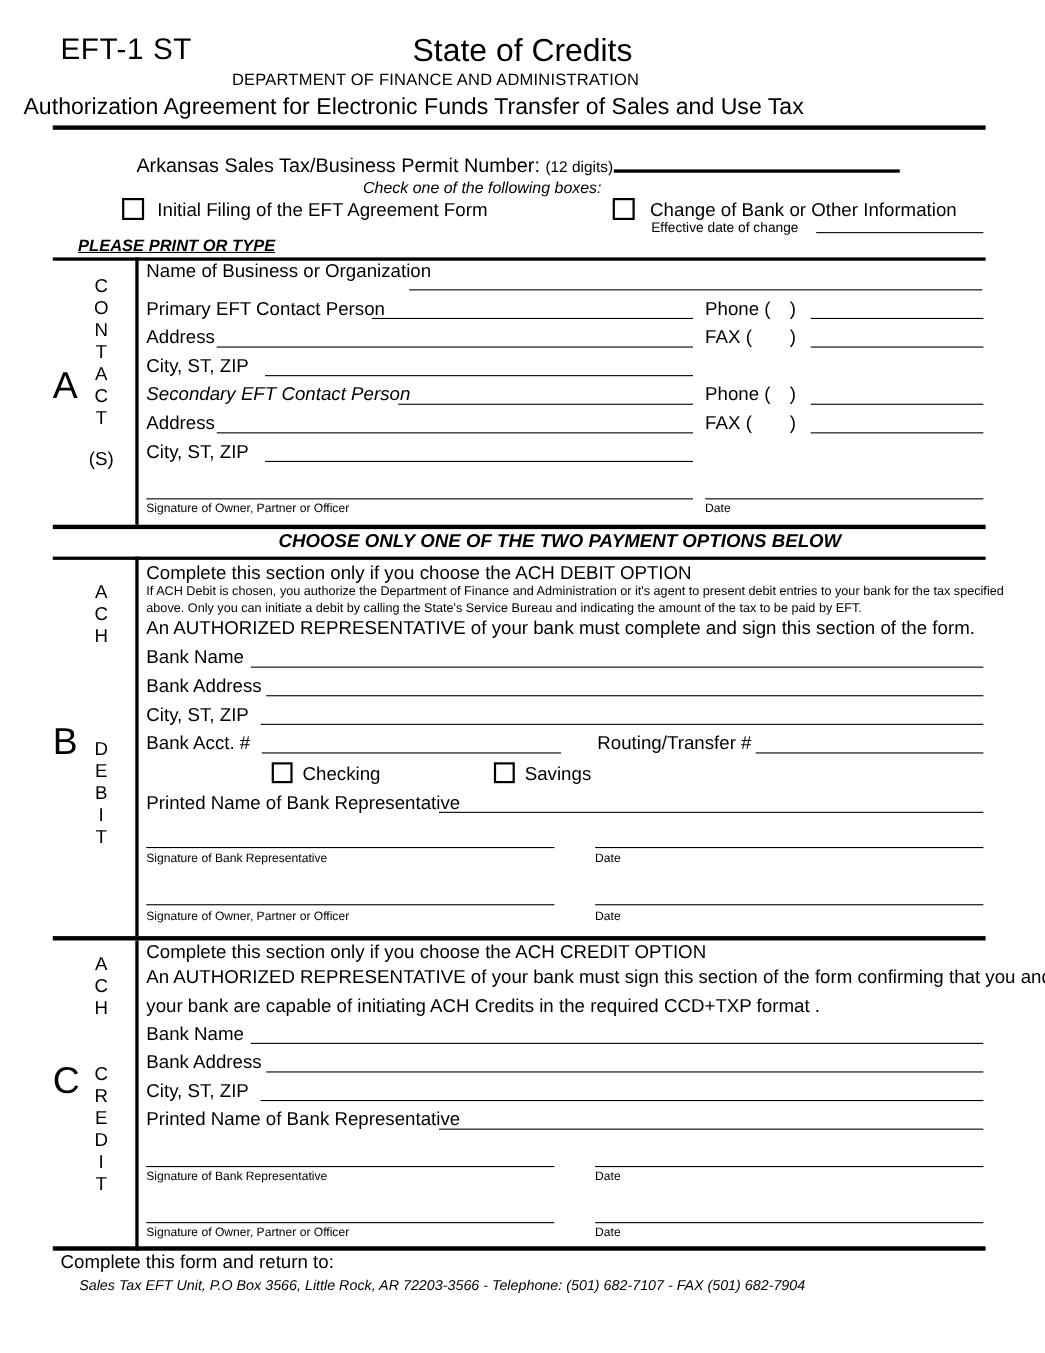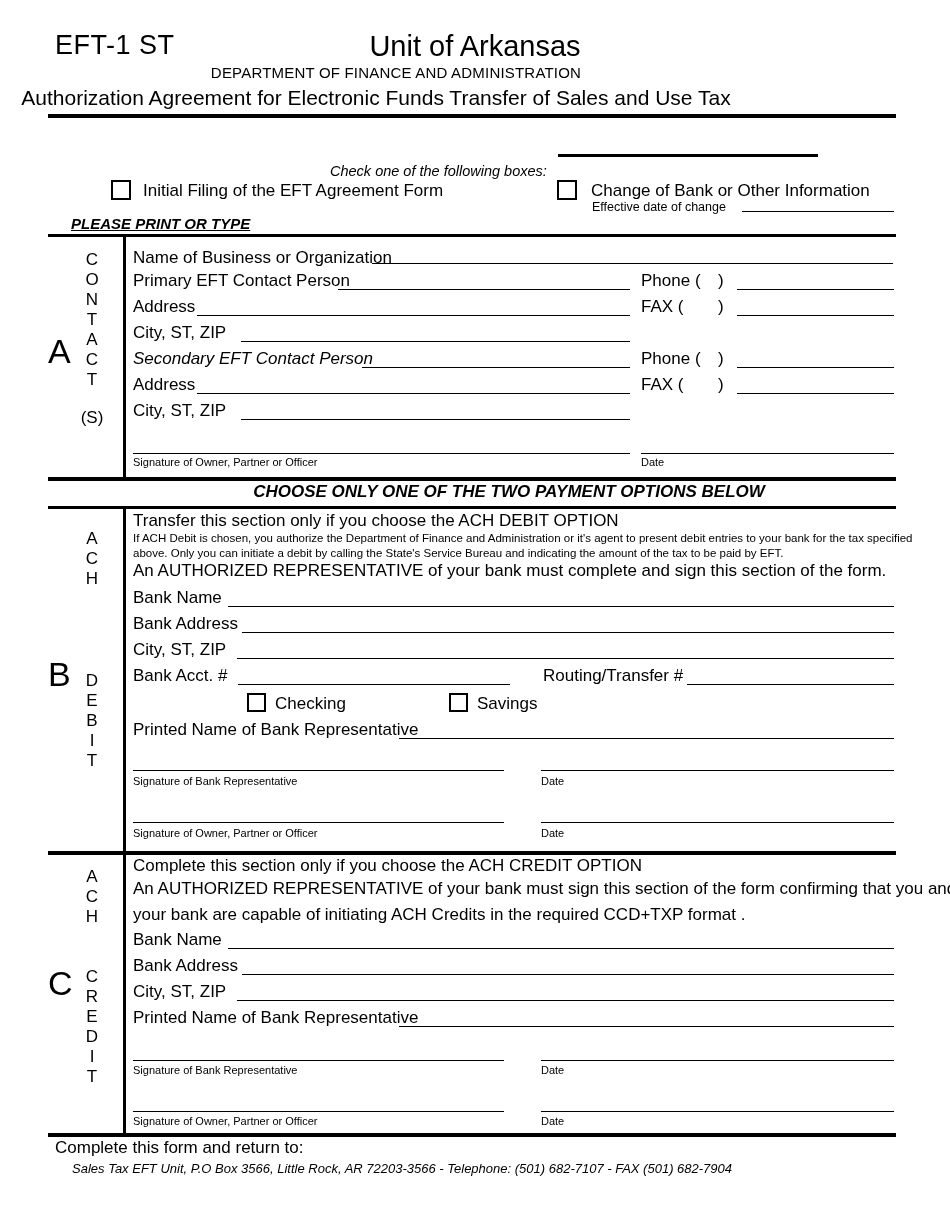--- a/index.html
+++ b/index.html
@@ -172,26 +172,29 @@
     font-style: italic;
     white-space: nowrap;
   }
 </style>
 </head>
 <body>
 
 <div class="page">
 
   <div class="form-no">EFT-1 ST</div>
-  <div class="state-title">Unit of Arkansas</div>
+  <div class="state-title">State of Credits</div>
   <div class="dept-title">DEPARTMENT OF FINANCE AND ADMINISTRATION</div>
   <div class="auth-title">Authorization Agreement for Electronic Funds Transfer of Sales and Use Tax</div>
 
   <div class="rule hr-thick" style="left:48px; top:114px; width:848px;"></div>
 
+  <div class="permit-label">
+    <span>Arkansas Sales Tax/Business Permit Number:</span><span class="digits" style="margin-left:5px;">(12 digits)</span>
+  </div>
   <div class="fill-bold" style="left:558px; top:154px; width:260px;"></div>
 
   <div class="check-one">Check one of the following boxes:</div>
 
   <div class="cbox" style="left:111px; top:180px; width:20px; height:20px;"></div>
   <div class="opt-label" style="left:143px; top:181px;">Initial Filing of the EFT Agreement Form</div>
 
   <div class="cbox" style="left:557px; top:180px; width:20px; height:20px;"></div>
   <div class="opt-label" style="left:591px; top:181px;">Change of Bank or Other Information</div>
 
@@ -206,21 +209,21 @@
   <div class="sec-letter" style="left:48px; top:334px;">A</div>
   <div class="sec-vert" style="left:79px; top:250px;"><span style="display: block; white-space: pre; word-break: break-all;">C
 O
 N
 T
 A
 C
 T</span></div>
   <div class="sec-vert" style="left:79px; top:408px;">(S)</div>
 
-  <div class="flabel" style="left:133px; top:248px;">Name of Business or Organization</div>
+  <div class="flabel" style="left:133px; top:237px;">Name of Business or Organization</div>
   <div class="fill" style="left:372px; top:263px; width:521px;"></div>
 
   <div class="flabel" style="left:133px; top:271px;">Primary EFT Contact Person</div>
   <div class="fill" style="left:338px; top:289px; width:292px;"></div>
   <div class="flabel" style="left:641px; top:271px;">Phone (</div>
   <div class="flabel" style="left:718px; top:271px;">)</div>
   <div class="fill" style="left:737px; top:289px; width:157px;"></div>
 
   <div class="flabel" style="left:133px; top:297px;">Address</div>
   <div class="fill" style="left:197px; top:315px; width:433px;"></div>
@@ -261,21 +264,21 @@
   <div class="sec-letter" style="left:48px; top:657px;">B</div>
   <div class="sec-vert" style="left:79px; top:529px;"><span style="display: block; word-break: break-all; white-space: pre;">A
 C
 H</span></div>
   <div class="sec-vert" style="left:79px; top:671px;"><span style="display: block; word-break: break-all; white-space: pre;">D
 E
 B
 I
 T</span></div>
 
-  <div class="sec-head" style="left:133px; top:511px;">Transfer this section only if you choose the ACH DEBIT OPTION</div>
+  <div class="sec-head" style="left:133px; top:511px;">Complete this section only if you choose the ACH DEBIT OPTION</div>
   <div class="fine" style="left:133px; top:547px;">above.  Only you can initiate a debit by calling the State's Service Bureau and indicating the amount of the tax to be paid by EFT.</div>
   <div class="fine" style="left:133px; top:532px;">If  ACH Debit is chosen, you authorize the Department of Finance and Administration or it's agent to present debit entries to your bank for the tax specified</div>
   <div class="sec-head" style="left:133px; top:561px;">An AUTHORIZED REPRESENTATIVE of your bank must complete and sign this section of the form.</div>
 
   <div class="flabel" style="left:133px; top:588px;">Bank Name</div>
   <div class="fill" style="left:228px; top:606px; width:666px;"></div>
 
   <div class="flabel" style="left:133px; top:614px;">Bank Address</div>
   <div class="fill" style="left:242px; top:632px; width:652px;"></div>
 

